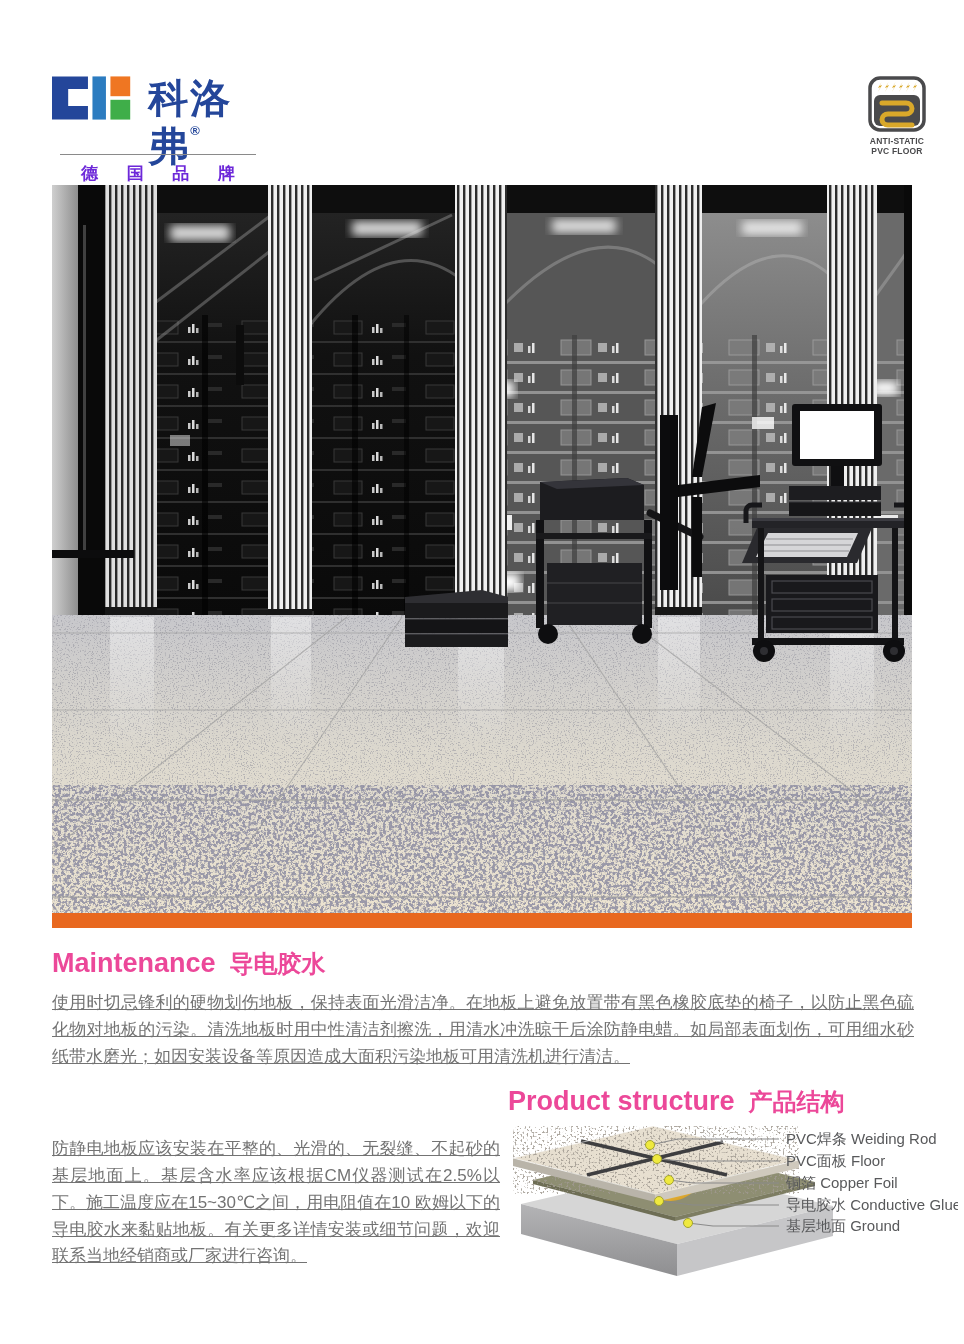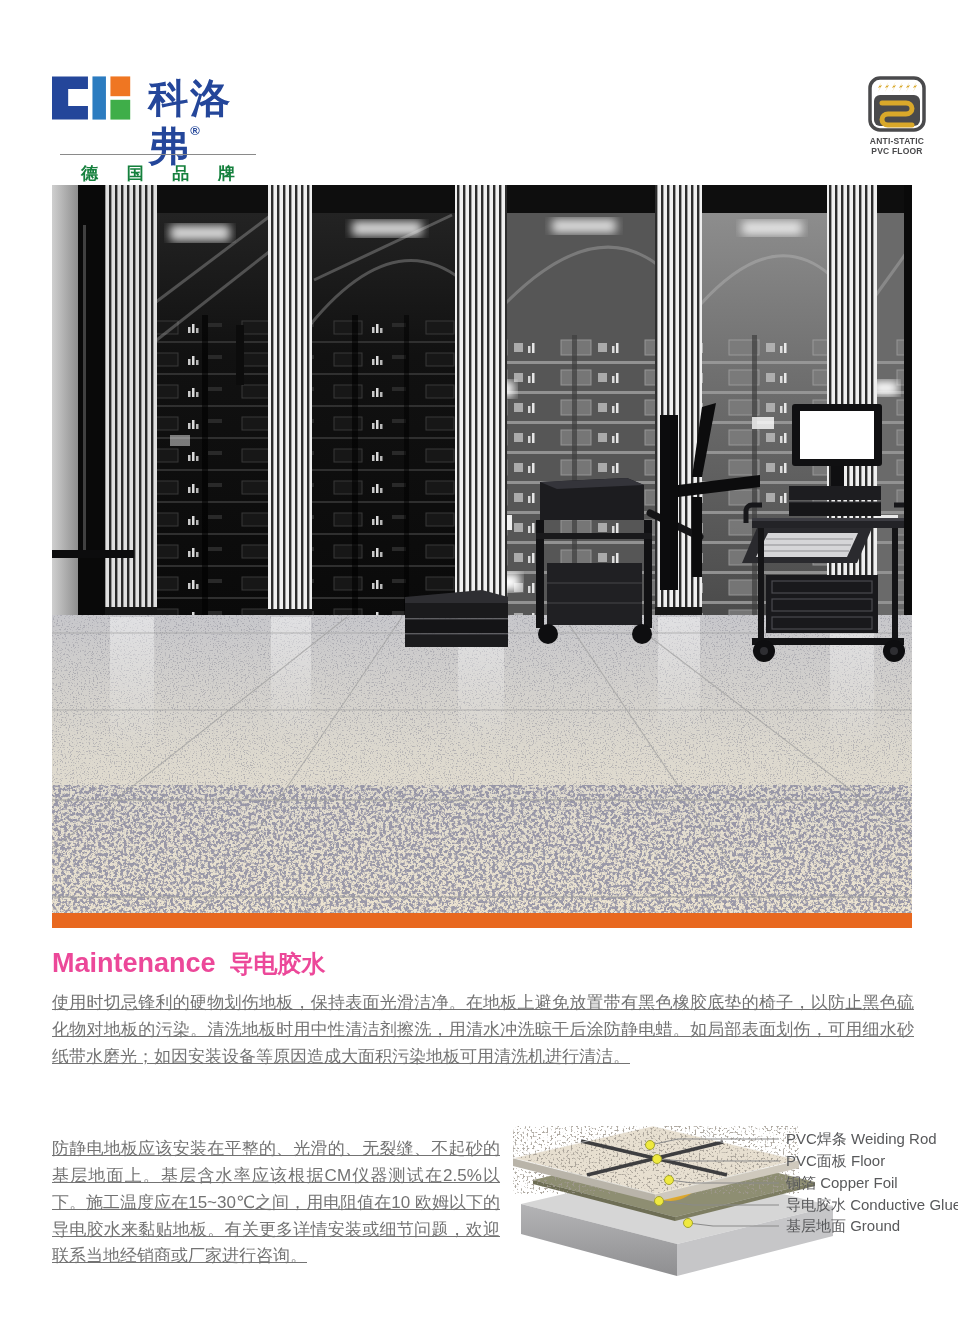--- a/index.html
+++ b/index.html
@@ -6,21 +6,21 @@
   body{font-family:"Liberation Sans","DejaVu Sans",sans-serif;color:#222;}
   .page{position:relative;width:964px;height:1344px;background:#fff;overflow:hidden;}
 
   
   .logo{position:absolute;left:52px;top:74px;width:220px;}
   .logo-row{display:flex;align-items:flex-start;}
   .logo-mark{width:96px;height:48px;display:block;}
   .logo-cn{font-size:40px;font-weight:bold;color:#24469A;letter-spacing:2px;line-height:48px;margin-left:10px;}
   .logo-reg{font-size:13px;color:#24469A;vertical-align:top;line-height:18px;}
   .logo-rule{position:absolute;left:8px;top:80px;width:196px;height:0;border-top:1.5px solid #8a8a8a;}
-  .logo-tagline{position:absolute;left:8px;top:88px;width:196px;text-align:center;font-size:17px;font-weight:bold;color:#15803d;letter-spacing:12px;text-indent:12px;}
+  .logo-tagline{position:absolute;left:8px;top:88px;width:196px;text-align:center;font-size:17px;font-weight:bold;color:#6d28d9;letter-spacing:12px;text-indent:12px;}
 
   .head-titles{position:absolute;right:108px;top:78px;text-align:right;color:#57585A;}
   .head-title-en{font-size:27px;font-weight:bold;letter-spacing:.5px;}
   .head-title-cn{font-size:23px;font-weight:bold;margin-top:4px;letter-spacing:2px;}
   .badge{position:absolute;right:34px;top:76px;width:66px;text-align:center;}
   .badge svg{display:block;margin:0 auto;}
   .badge-caption{font-size:8.5px;font-weight:bold;color:#4a4a4c;line-height:1.2;margin-top:4px;letter-spacing:.2px;}
 
   
   .photo{position:absolute;left:52px;top:185px;width:860px;height:728px;}
@@ -301,20 +301,24 @@
   <div class="orange-bar" style="background:#E8681F;"></div>
 
   <div class="sec-head" id="maint-head">
     <span class="en">Maintenance</span>
     <span class="cn">导电胶水</span>
   </div>
   <div class="body-text" id="maint-body">使用时切忌锋利的硬物划伤地板，保持表面光滑洁净。在地板上避免放置带有黑色橡胶底垫的椅子，以防止黑色硫化物对地板的污染。清洗地板时用中性清洁剂擦洗，用清水冲洗晾干后涂防静电蜡。如局部表面划伤，可用细水砂纸带水磨光；如因安装设备等原因造成大面积污染地板可用清洗机进行清洁。</div>
 
   <div class="body-text" id="inst-body">防静电地板应该安装在平整的、光滑的、无裂缝、不起砂的基层地面上。基层含水率应该根据CM仪器测试在2.5%以下。施工温度应在15~30℃之间，用电阻值在10 欧姆以下的导电胶水来黏贴地板。有关更多详情安装或细节问题，欢迎联系当地经销商或厂家进行咨询。</div>
 
+  <div class="sec-head" id="struct-head">
+    <span class="en">Product structure</span>
+    <span class="cn">产品结构</span>
+  </div>
 
   <div class="structure-diagram">
     <svg width="455" height="165" viewBox="0 0 455 165">
       <defs>
         <linearGradient id="goldGrad" x1="0" y1="0" x2="1" y2="1">
           <stop offset="0" stop-color="#f6d96e"></stop>
             <stop offset=".5" stop-color="#e9b83a"></stop>
             <stop offset="1" stop-color="#c98f1e"></stop>
         </linearGradient>
         <linearGradient id="slabFront" x1="0" y1="0" x2="0" y2="1">

